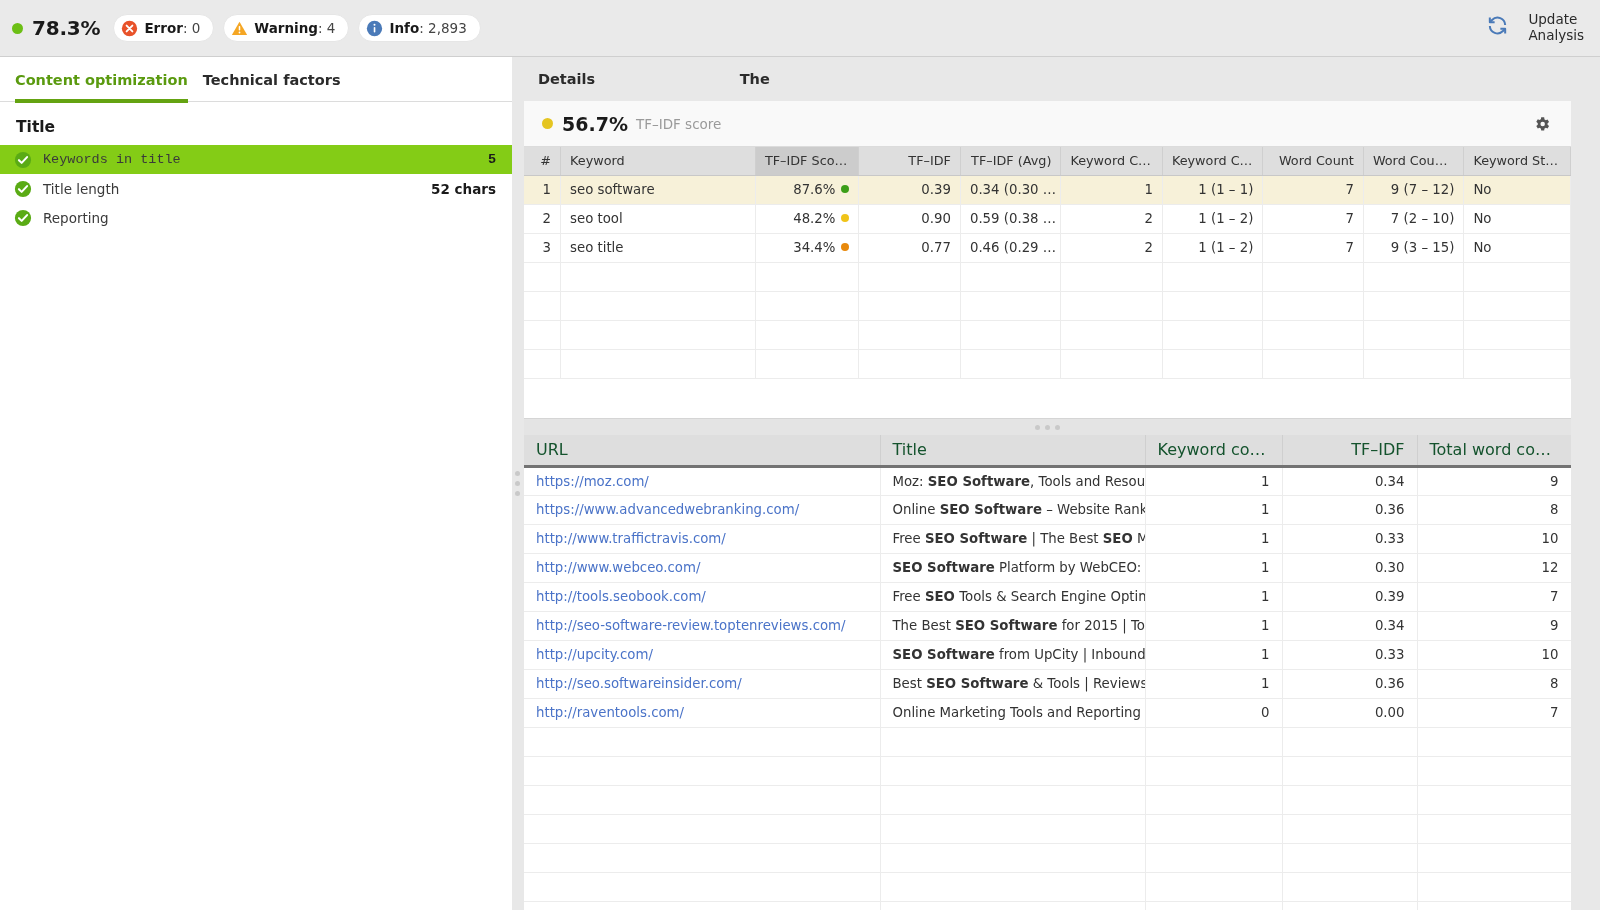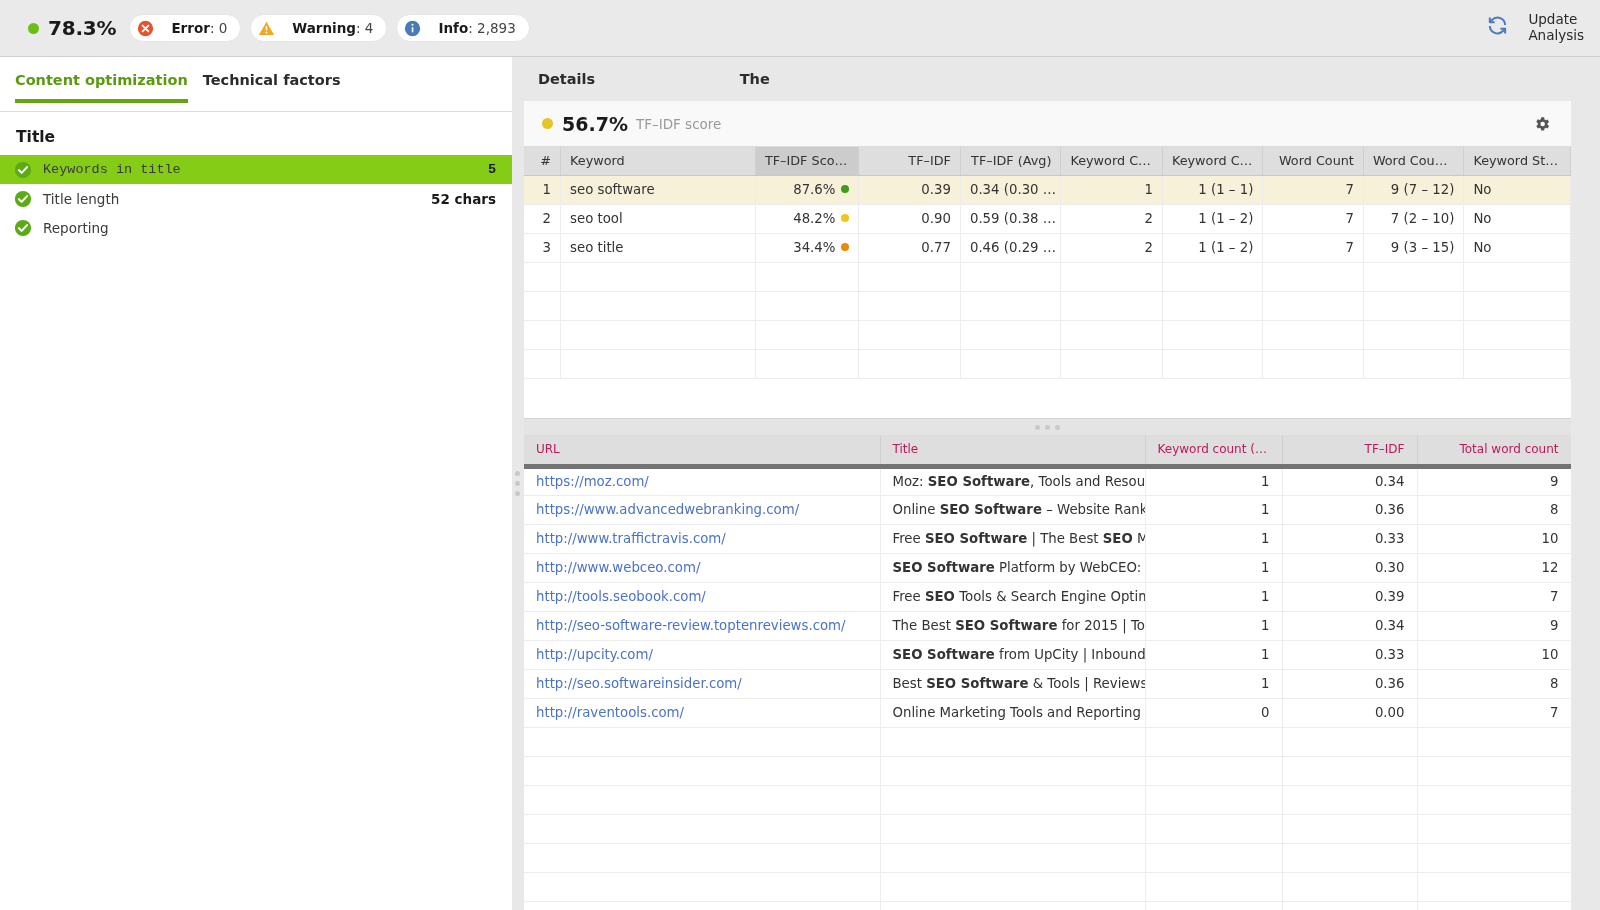--- a/index.html
+++ b/index.html
@@ -11,31 +11,31 @@
     -webkit-font-smoothing: antialiased;
   }
 
   
   #topbar {
     position: absolute; left: 0; top: 0; width: 1600px; height: 57px;
     background: #eaeaea;
     border-bottom: 1px solid #cfcfcf;
     display: flex; align-items: center;
   }
-  #summary-group { display: flex; align-items: center; padding-left: 28px; gap: 9px; }
+  #summary-group { display: flex; align-items: center; padding-left: 12px; gap: 9px; }
   .dot-green {
     width: 11px; height: 11px; border-radius: 50%;
     background: #6cbf15; display: inline-block;
   }
   #overall-score {
     font-size: 20px; font-weight: bold; color: #1a1a1a;
     letter-spacing: -0.2px; margin-right: 4px;
   }
   .pill {
-    display: flex; align-items: center; gap: 17px;
+    display: flex; align-items: center; gap: 6px;
     background: #ffffff; border-radius: 14px;
     height: 28px; padding: 0 13px 0 7px;
     font-size: 13.5px; color: #333;
     border: 1px solid #e6e6e6;
   }
   .pill .pill-label { font-weight: bold; color: #1a1a1a; }
   .pill .pill-value { color: #444; }
   .badge-ico { width: 17px; height: 17px; flex: 0 0 17px; display: block; }
 
   #update-analysis {
@@ -46,21 +46,21 @@
   #update-analysis .ua-text {
     font-size: 13.5px; color: #2a2a2a; line-height: 16px;
   }
 
   
   #left-panel {
     position: absolute; left: 0; top: 57px; width: 512px; height: 853px;
     background: #ffffff; overflow: hidden;
   }
   #left-tabs {
-    height: 55px; position: relative;
+    height: 45px; position: relative;
     border-bottom: 1px solid #dcdcdc;
     display: flex; align-items: flex-start; padding-left: 15px; padding-top: 15px;
     gap: 15px;
   }
   .ltab {
     font-size: 14.5px; font-weight: bold; cursor: pointer;
     padding-bottom: 14px; position: relative; color: #2b2b2b;
     white-space: nowrap;
   }
   .ltab.active { color: #5a9a0f; }
@@ -166,23 +166,23 @@
   #hsplit i { width: 5px; height: 5px; border-radius: 50%; background: #c9c9c9; display:block; }
 
   
   #comp-table-wrap {
     position: absolute; left: 1px; top: 378px; width: 1047px; height: 495px;
     background: #fff; overflow: hidden;
     border-bottom: 1px solid #d5d5d5;
   }
   table.grid2 { border-collapse: collapse; table-layout: fixed; width: 100%; }
   table.grid2 th {
-    background: #dedede; color: #be185d; font-size: 12px; font-weight: normal;
+    background: #dedede; color: #14532d; font-size: 16px; font-weight: normal;
     height: 31px; padding: 0 12px; border-right: 1px solid #cfcfcf;
-    border-bottom: 5px solid #737373; text-align: right;
+    border-bottom: 3px solid #737373; text-align: right;
     white-space: nowrap; overflow: hidden; text-overflow: ellipsis;
     cursor: pointer; user-select: none;
   }
   table.grid2 th.lft { text-align: left; }
   table.grid2 td {
     height: 29px; padding: 0 12px; font-size: 13.3px; color: #333;
     border-right: 1px solid #ececec; border-bottom: 1px solid #ececec;
     text-align: right; white-space: nowrap; overflow: hidden;
   }
   table.grid2 td.lft { text-align: left; }

